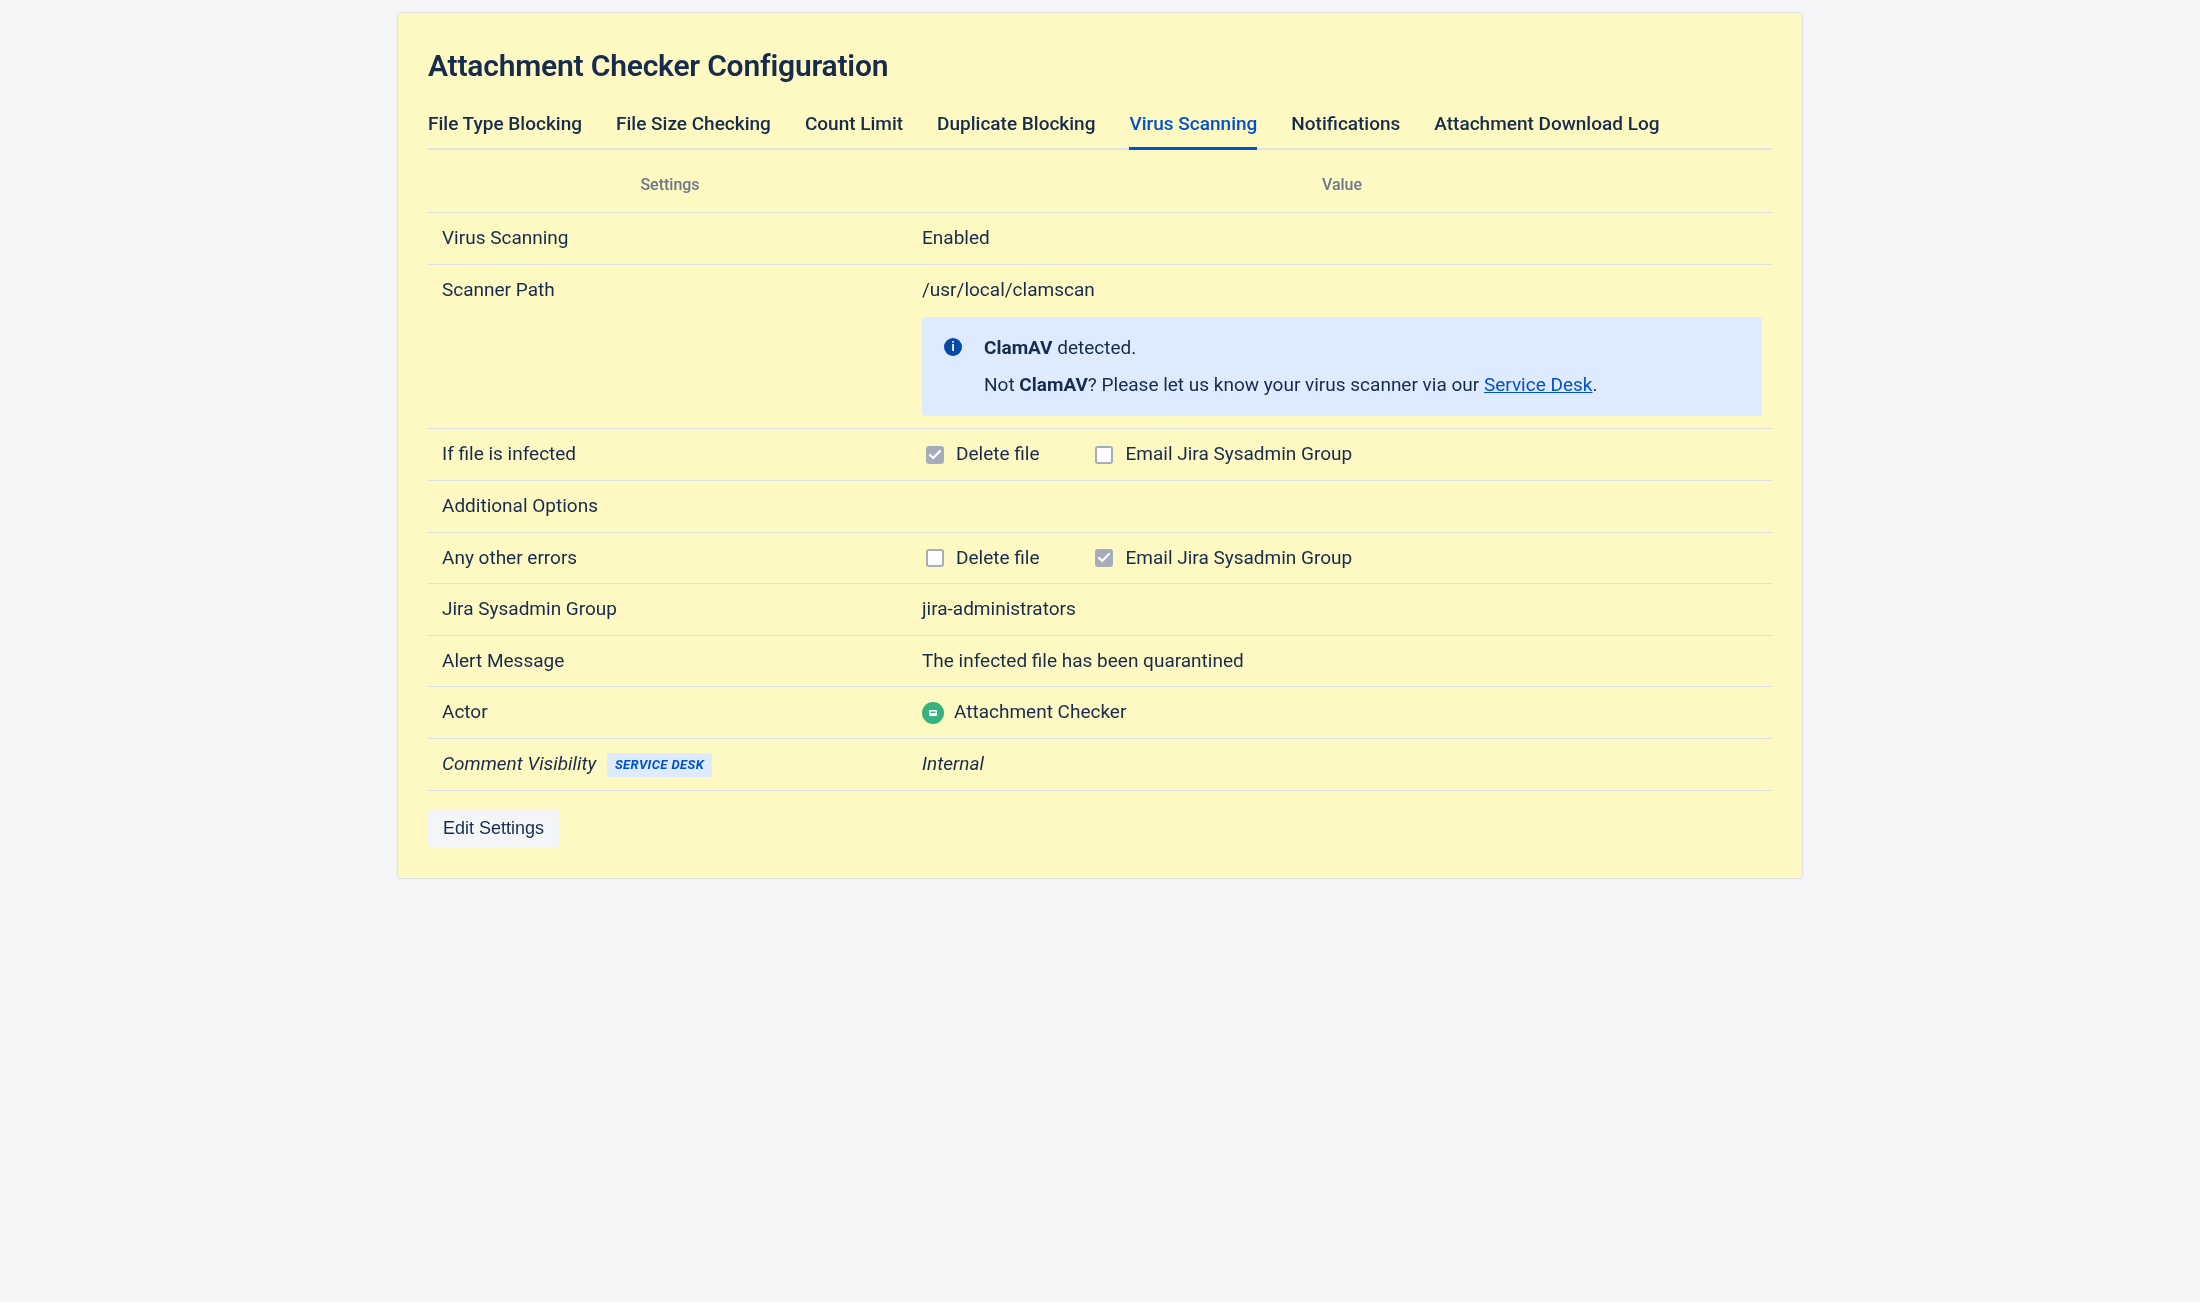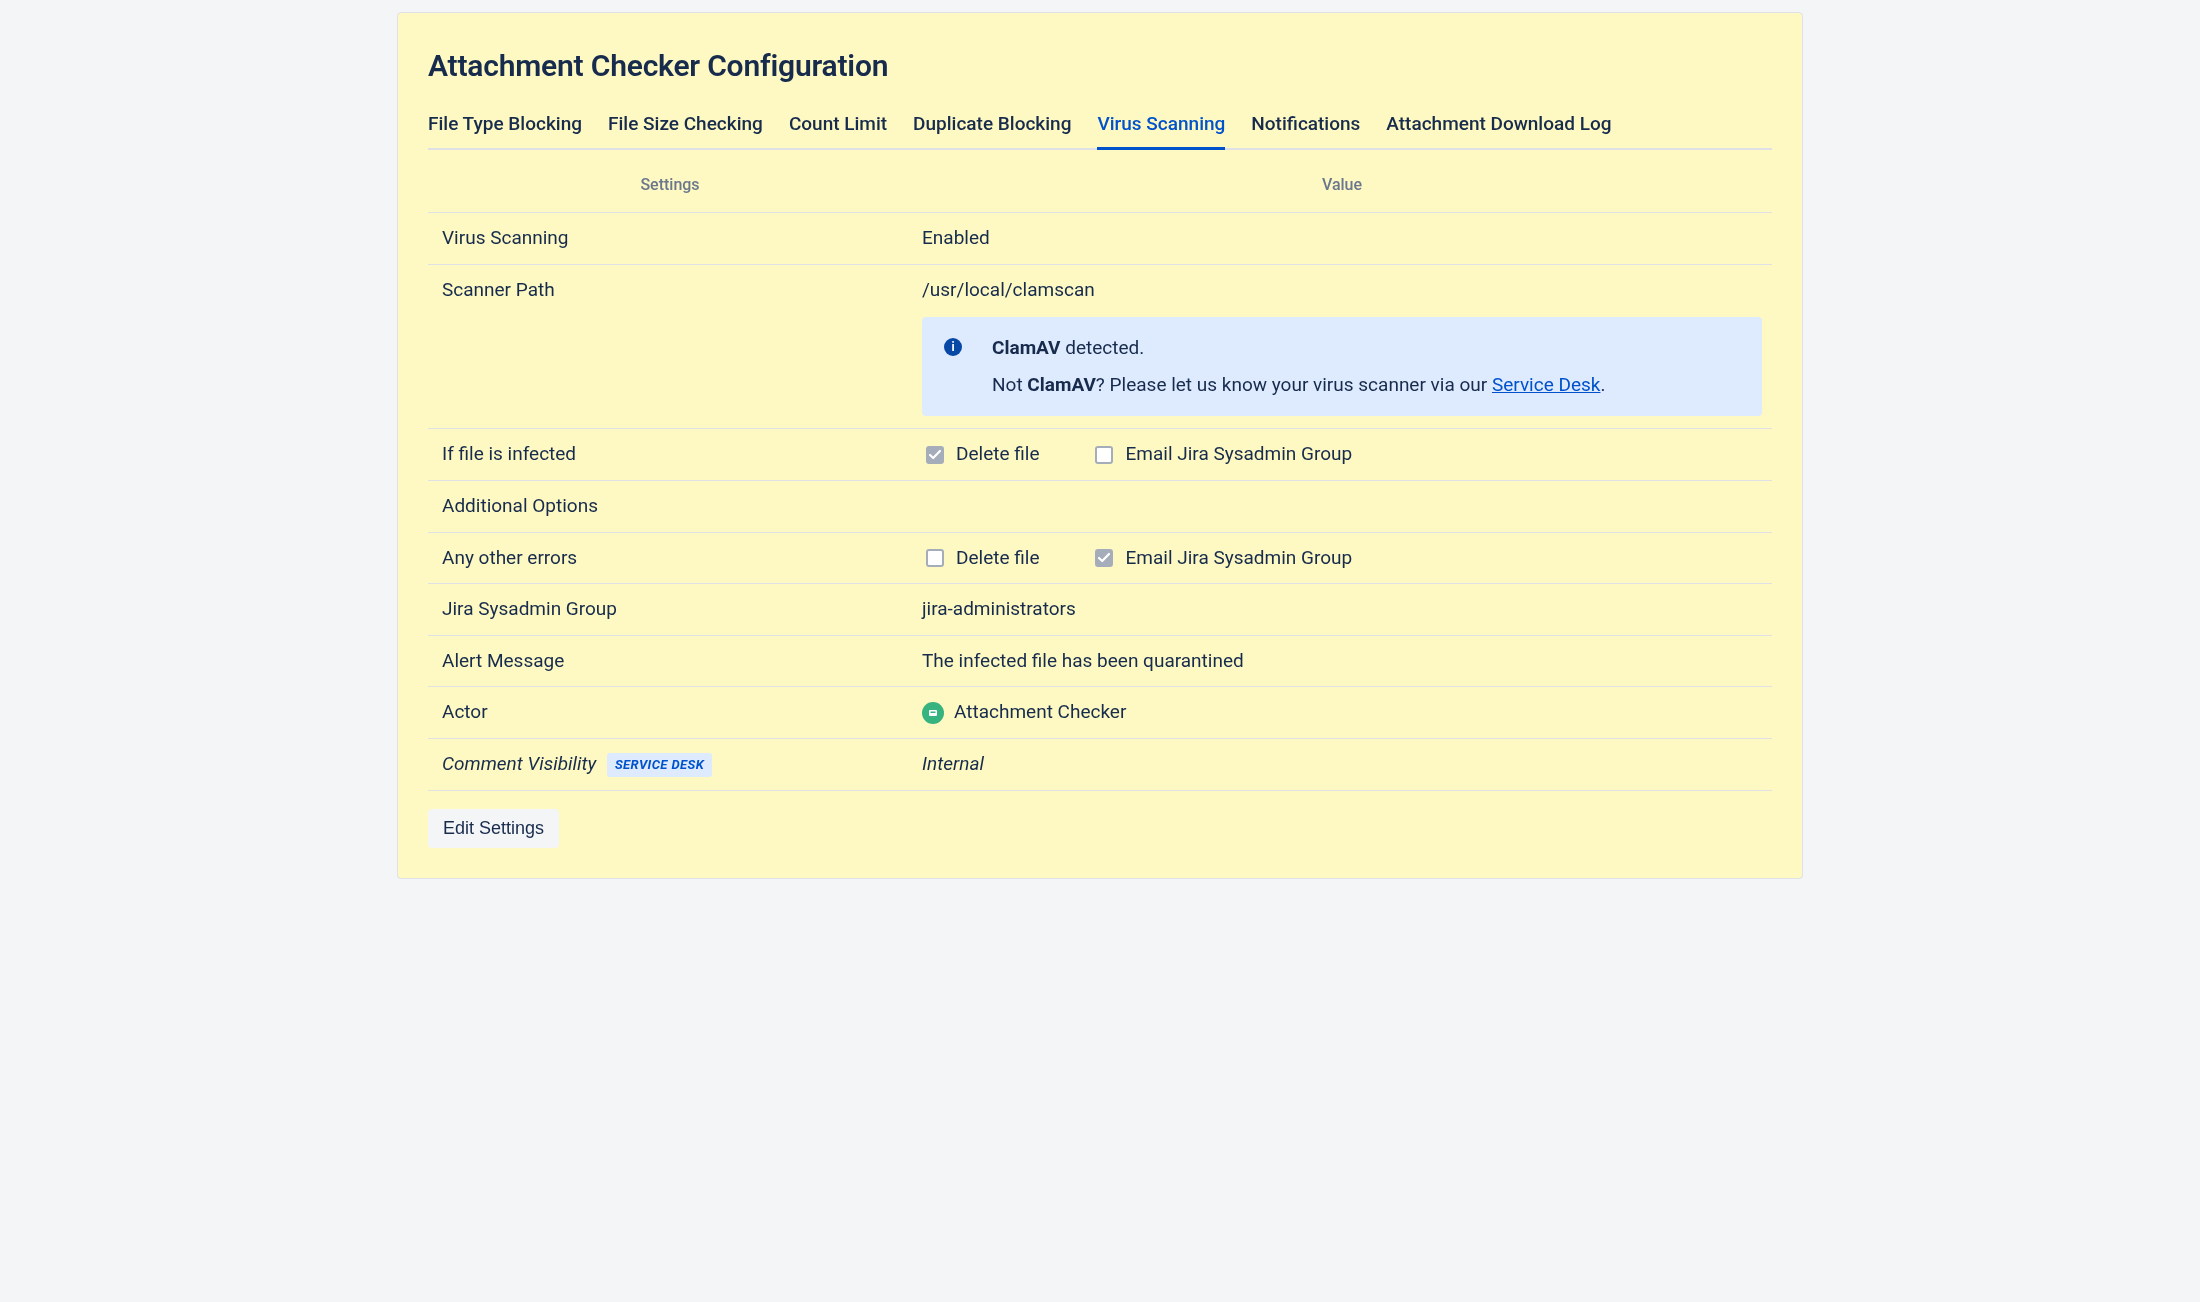--- a/index.html
+++ b/index.html
@@ -35,21 +35,21 @@
     padding:16px 30px 30px 30px;
   }
   h1{
     font-size:30px;
     font-weight:600;
     margin:16px 0 18px 0;
     letter-spacing:-0.2px;
   }
   .tabs{
     display:flex;
-    gap:26px;
+    gap:34px;
     border-bottom:2px solid var(--border);
   }
   .tab{
     padding:6px 0 10px 0;
     font-size:19px;
     font-weight:500;
     color:var(--text);
     cursor:pointer;
     position:relative;
     white-space:nowrap;
@@ -101,21 +101,21 @@
     color:#fff;
     font-size:12px;
     font-weight:700;
     display:flex;
     align-items:center;
     justify-content:center;
     flex:0 0 auto;
     margin-top:3px;
   }
   .info-body{flex:1;}
-  .info-body p{margin:0 0 10px 16px;}
+  .info-body p{margin:0 0 10px 8px;}
   .info-body p:last-child{margin-bottom:0;}
   .info-body a{color:var(--blue-link);text-decoration:underline;}
   .checkbox-row{
     display:flex;
     align-items:center;
     gap:56px;
   }
   .checkbox-item{
     display:flex;
     align-items:center;

